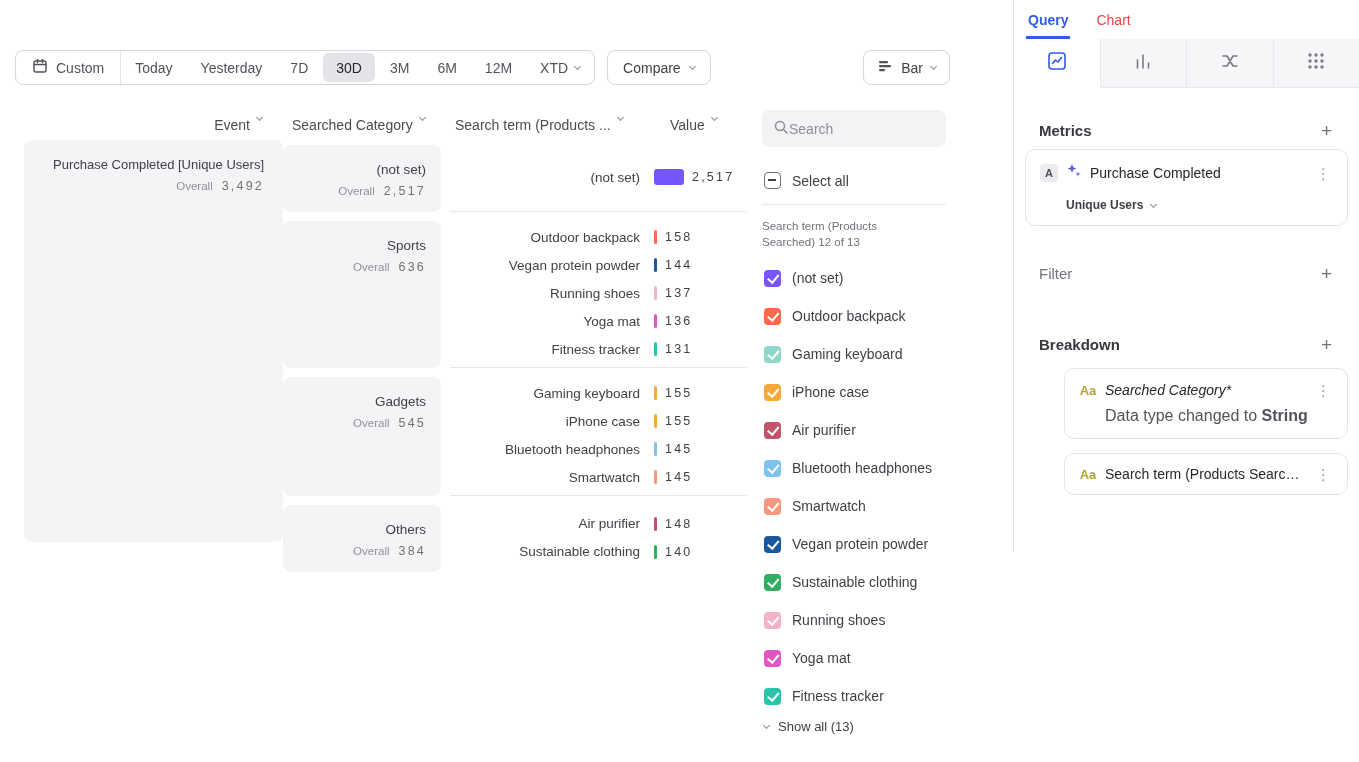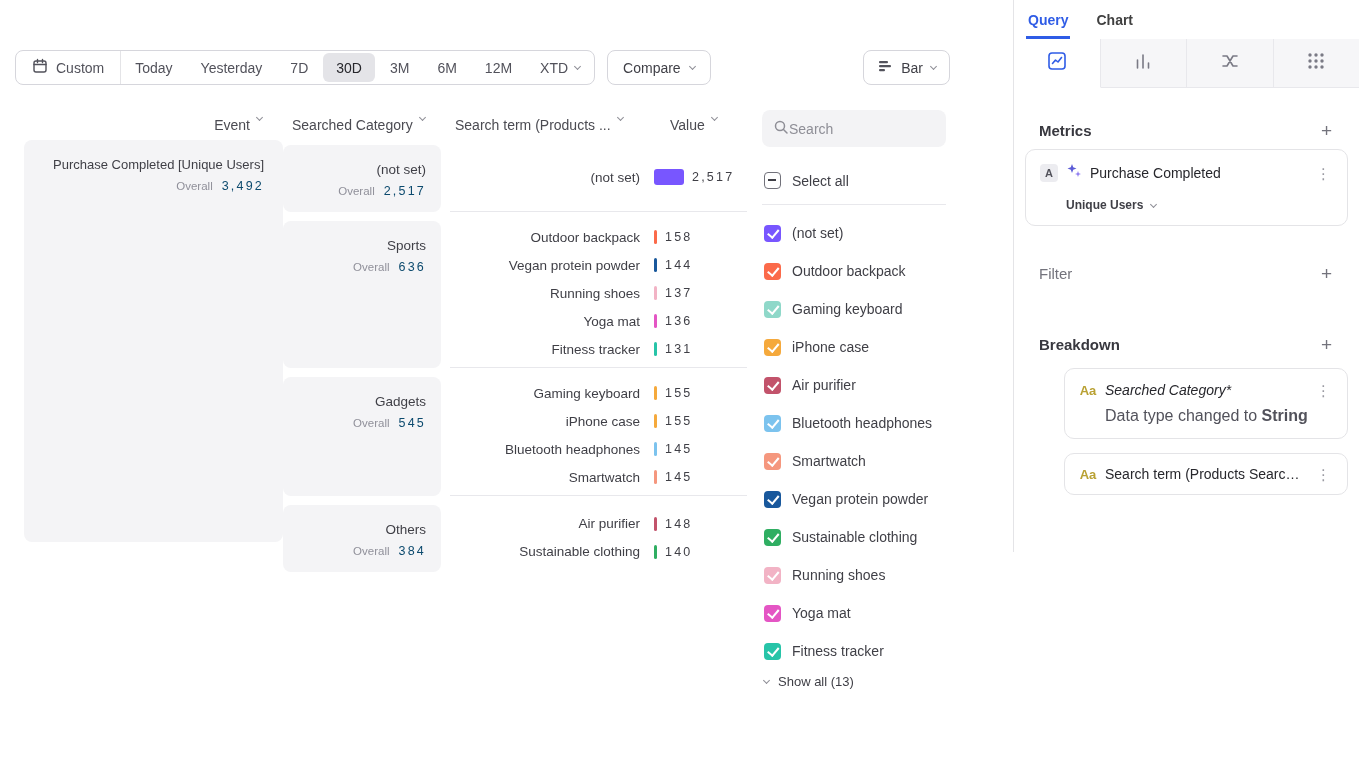--- a/index.html
+++ b/index.html
@@ -29,21 +29,21 @@
   .hdr-event { left:15px; width:247px; justify-content:flex-end; }
   .hdr-category { left:292px; }
   .hdr-term { left:455px; }
   .hdr-value { left:670px; }
 
   
   .event-cell { position:absolute; left:24px; top:140px; width:259px; height:402px; background:#f4f4f6; border-radius:8px; padding:17px 19px; text-align:right; }
   .event-name { font-size:13px; color:#3f3f46; white-space:nowrap; }
   .overall-line { margin-top:7px; display:flex; justify-content:flex-end; align-items:baseline; gap:9px; }
   .overall-label { font-size:11.5px; color:#90909a; }
-  .num { letter-spacing:2.2px; font-size:12.5px; color:#0c4a6e; }
+  .num { letter-spacing:2.2px; font-size:12.5px; color:#737373; }
 
   .groups { position:absolute; left:283px; top:145px; width:464px; }
   .group { display:flex; margin-bottom:9px; }
   .cat-cell { width:158px; min-height:67px; background:#f4f4f6; border-radius:8px; padding:17px 15px 0; text-align:right; }
   .cat-name { font-size:13.5px; color:#3f3f46; }
   .term-rows { flex:1; margin-left:9px; display:flex; flex-direction:column; justify-content:center; border-bottom:1px solid #e8e8ec; padding:2px 0 4px; }
   .term-rows.no-border { border-bottom:none; }
   .term-row { height:28px; display:flex; align-items:center; }
   .term-label { width:190px; text-align:right; font-size:13.5px; color:#3f3f46; white-space:nowrap; }
   .value-cell { display:flex; align-items:center; margin-left:14px; gap:8px; }
@@ -63,21 +63,21 @@
   .legend-item { height:38px; display:flex; align-items:center; gap:11px; padding-left:2px; cursor:pointer; }
   .cb { width:17px; height:17px; border-radius:4px; position:relative; flex:none; }
   .cb::after { content:""; position:absolute; left:5.5px; top:2.5px; width:4.5px; height:8.5px; border:solid #fff; border-width:0 2px 2px 0; transform:rotate(40deg); }
   .cb.indet { background:#fff; border:1.5px solid #71717a; }
   .cb.indet::after { left:2.8px; top:6px; width:8.5px; height:0; border-width:0 0 2px 0; border-color:#3f3f46; transform:none; }
   .legend-label { font-size:14px; color:#3f3f46; }
   .show-all { margin-top:4px; display:flex; align-items:center; gap:9px; font-size:13px; font-weight:500; color:#3f3f46; cursor:pointer; padding-left:2px; }
 
   
   .sb-tabs { display:flex; gap:24px; padding:12px 0 0 12px; }
-  .sb-tab { font-size:14px; color:#404040; padding:0 2px 8px; cursor:pointer; border-bottom:3px solid transparent;font-weight:bold; }
+  .sb-tab { font-size:14px; color:#ef4444; padding:0 2px 8px; cursor:pointer; border-bottom:3px solid transparent; }
   .sb-tab.active { color:#2f5ce6; font-weight:600; border-bottom-color:#2f5ce6; }
   .icon-tabs { display:flex; height:49px; }
   .icon-tab { flex:1; display:flex; align-items:center; justify-content:center; background:#f6f6f8; border-right:1px solid #e8e8ec; border-bottom:1px solid #e8e8ec; cursor:pointer; }
   .icon-tab:last-child { border-right:none; }
   .icon-tab.active { background:#fff; border-bottom-color:transparent; }
 
   .sb-content { padding:0 11px; }
   .sec-head { display:flex; align-items:center; justify-content:space-between; margin:0 14px; }
   .sec-head.metrics { margin-top:33px; }
   .sec-head.filter { margin-top:38px; }
@@ -310,20 +310,21 @@
             <path d="M10.5 10.5L14 14"></path>
         </svg>
       </span>
       <input placeholder="Search" style="">
     </div>
     <div class="select-all">
       <span class="cb indet"></span>
       <span>Select all</span>
     </div>
     <div class="legend-divider"></div>
+    <div class="legend-subtitle">Search term (Products Searched) 12 of 13</div>
     <div class="legend-list">
         <div class="legend-item">
     <span class="cb" style="background: rgb(120, 86, 255);"></span>
     <span class="legend-label">(not set)</span>
   </div>
         <div class="legend-item">
     <span class="cb" style="background: rgb(251, 106, 74);"></span>
     <span class="legend-label">Outdoor backpack</span>
   </div>
         <div class="legend-item">

